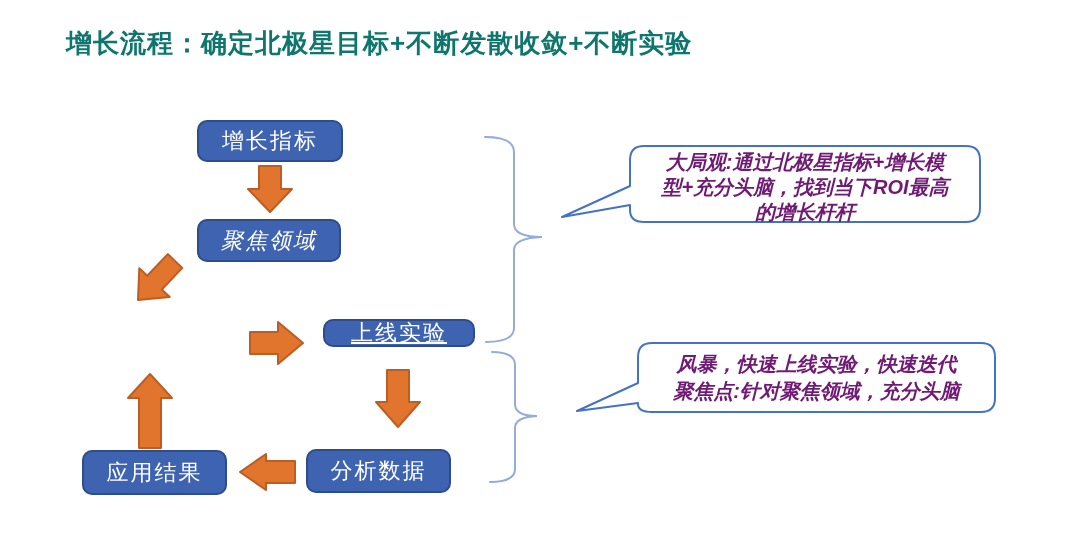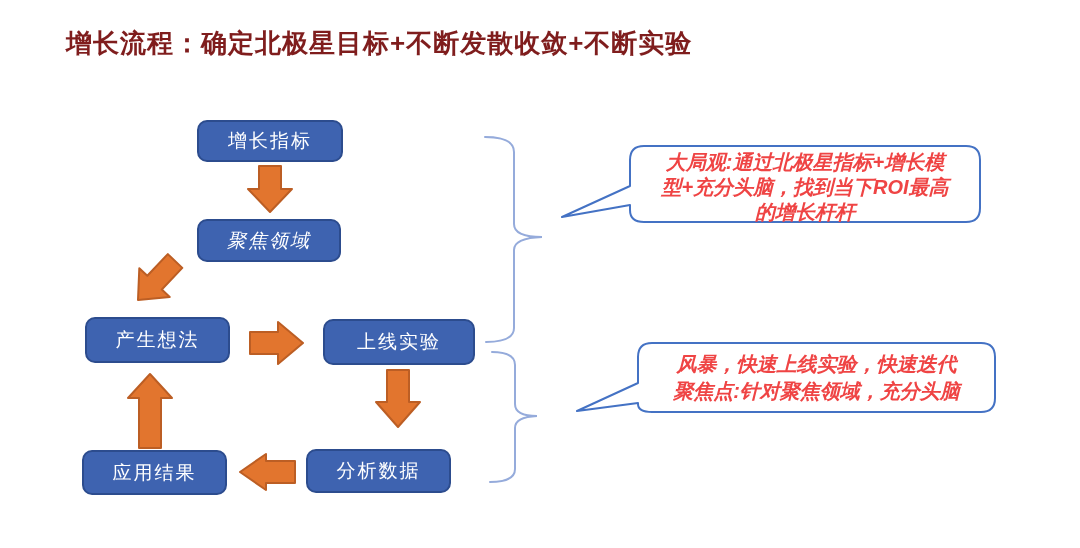--- a/index.html
+++ b/index.html
@@ -2,34 +2,34 @@
 <html><head>
 <meta charset="utf-8">
 <style>
   html,body { margin:0; padding:0; background:#ffffff; }
   .canvas {
     position:relative; width:1080px; height:548px; background:#ffffff;
     font-family:"Liberation Sans", sans-serif; overflow:hidden;
   }
   .title {
     position:absolute; left:66px; top:26px;
-    font-size:26px; font-weight:bold; color:#7f1d1d; letter-spacing:1px;
+    font-size:26px; font-weight:bold; color:#0f766e; letter-spacing:1px;
     white-space:nowrap;
   }
   .layer { position:absolute; left:0; top:0; width:1080px; height:548px; }
   .node {
     position:absolute; box-sizing:border-box;
     background:#3e63b0; border:2px solid #2c4c8e; border-radius:10px;
-    color:#ffffff; font-size:19px; letter-spacing:2px;
+    color:#ffffff; font-size:22px; letter-spacing:2px;
     display:flex; align-items:center; justify-content:center;
     white-space:nowrap;
   }
   .callout-text {
     position:absolute; font-style:italic; font-weight:bold;
-    font-size:20px; line-height:25px; color:#ef4444; text-align:center;
+    font-size:20px; line-height:25px; color:#701a75; text-align:center;
   }
   .callout-text .line { white-space:nowrap; }
 </style>
 </head>
 <body>
 
 <div class="canvas">
 
   <div class="title">增长流程：确定北极星目标+不断发散收敛+不断实验</div>
 
@@ -52,23 +52,22 @@
     <g fill="#ffffff" stroke="#4472c4" stroke-width="2" stroke-linejoin="round">
       <path d="M 644,146 H 966 Q 980,146 980,160 V 208 Q 980,222 966,222 H 644 Q 630,222 630,210 V 205 L 562,217 L 630,186 V 160 Q 630,146 644,146 Z"></path>
       <path d="M 652,343 H 981 Q 995,343 995,357 V 398 Q 995,412 981,412 H 652 Q 638,412 638,404 V 403 L 577,411 L 638,383 V 357 Q 638,343 652,343 Z"></path>
     </g>
   </svg>
 
   <div class="node" style="left:197px; top:120px; width:146px; height:42px;">增长指标</div>
 
   <div class="node" style="left:197px; top:219px; width:144px; height:43px;font-style:italic;">聚焦领域</div>
 
-  <div class="node" style="left:85px; top:317px; width:145px; height:46px;">产生想法</div>
 
-  <div class="node" style="left:323px; top:319px; width:152px; height:46px;">上线实验</div>
+  <div class="node" style="left:323px; top:319px; width:152px; height:28px;text-decoration:underline;">上线实验</div>
 
   <div class="node" style="left:82px; top:450px; width:145px; height:45px;text-align:right;">应用结果</div>
 
   <div class="node" style="left:306px; top:449px; width:145px; height:44px;">分析数据</div>
 
   <div class="callout-text" style="left:634px; top:150px; width:342px;">
     <div class="line">大局观:通过北极星指标+增长模</div>
     <div class="line">型+充分头脑，找到当下ROI最高</div>
     <div class="line">的增长杆杆</div>
   </div>

